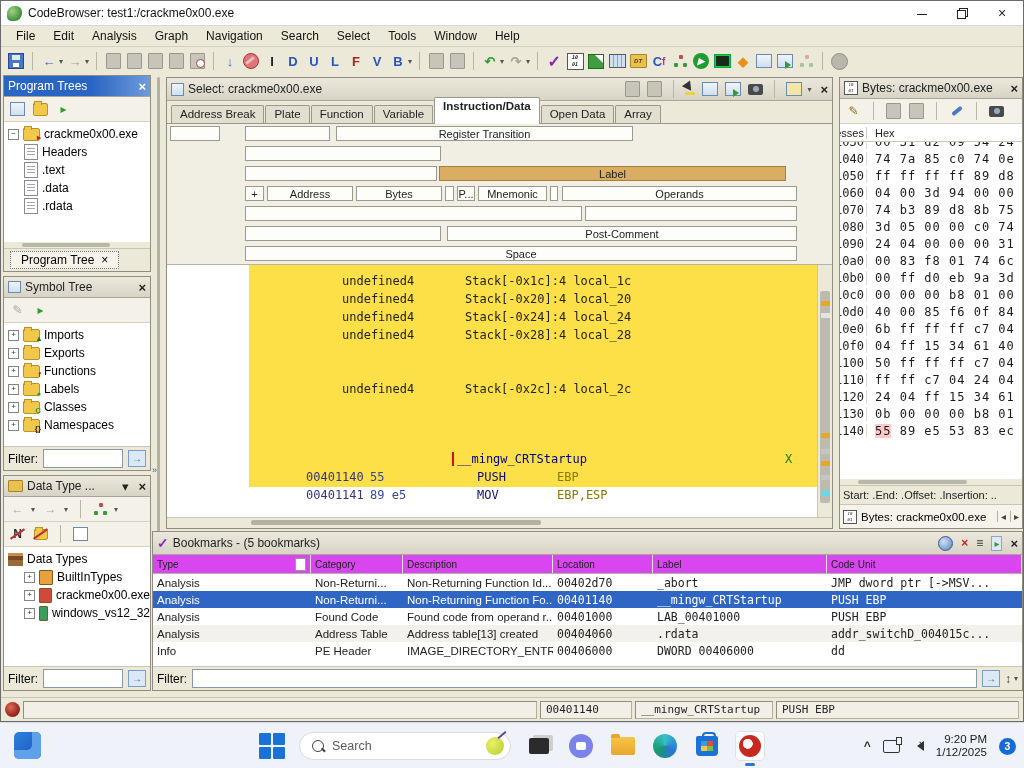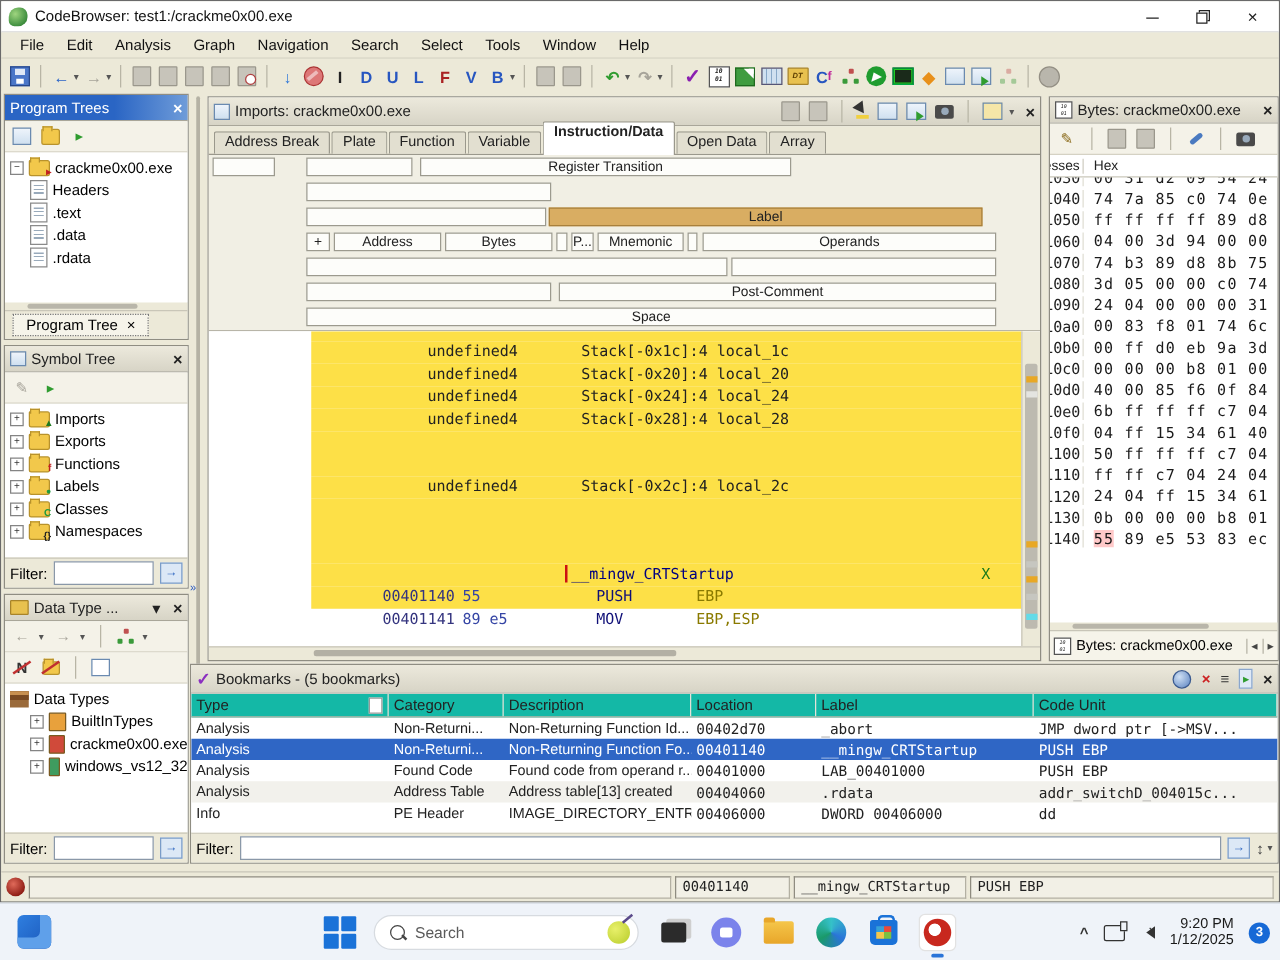--- a/index.html
+++ b/index.html
@@ -149,21 +149,21 @@
     border-top:1px solid #c8c5b8;font-size:11.5px;white-space:nowrap;overflow:hidden;}
   .spin{color:#444;font-size:10px;border-left:1px solid #b5b2a5;padding-left:3px;}
   
   .bk-head{height:22px;min-height:22px;}
   .bk-check{color:#8b2fc0;font-weight:bold;font-size:14px;}
   .bk-icons{margin-left:auto;display:flex;gap:8px;align-items:center;}
   .bk-globe{width:13px;height:13px;border-radius:50%;background:radial-gradient(circle at 35% 35%,#cfe0f4,#5a82c0);border:1px solid #3a5a90;}
   .redx{color:#c22;font-weight:bold;}
   .boxed{border:1px solid #8aa6cc;background:#dfe9f6;padding:1px 2px;display:flex;}
   .bk-table{flex:1;overflow:hidden;display:flex;flex-direction:column;position:relative;background:#fff;}
-  .bk-cols{display:flex;height:18px;min-height:18px;border-bottom:1px solid #b8b5a8;background:#14b8a6;font-size:12px;color:#222;justify-content:flex-end;}
+  .bk-cols{display:flex;height:18px;min-height:18px;border-bottom:1px solid #b8b5a8;background:#d946ef;font-size:10px;color:#222;justify-content:flex-end;}
   .bk-cols > div{padding:2px 4px;border-right:1px solid #e4e2d8;box-sizing:border-box;display:flex;align-items:center;gap:4px;}
   .bk-row{display:flex;height:17px;min-height:17px;font-size:11.5px;color:#222;align-items:center;}
   .bk-row > div{padding:0 4px;overflow:hidden;white-space:nowrap;box-sizing:border-box;}
   .bk-row.selected{background:#2f66c5;color:#fff;}
   .bk-row.stripe{background:#f2f1ec;}
   .w-type{width:158px;flex:none;} .w-cat{width:92px;flex:none;} .w-desc{width:150px;flex:none;}
   .w-loc{width:100px;flex:none;} .w-lab{width:174px;flex:none;} .w-code{flex:1;}
   .monocell{font-family:"DejaVu Sans Mono",monospace;font-size:11.5px;}
   .sorticon{width:9px;height:11px;background:#fff;border:1px solid #999;margin-left:auto;}
   
@@ -521,21 +521,21 @@
     </section>
 
     <div class="vdivider">
       <span class="track"></span>
       <span class="knob">»</span>
     </div>
 
     <section class="panel" style="left:165px;top:4px;width:667px;height:452px;">
       <div class="phead l-head">
         <i class="tblicon" style="width:11px;height:11px"></i>
-        <span>Imports: crackme0x00.exe</span>
+        <span>Select: crackme0x00.exe</span>
         <span class="l-icons">
           <i class="gpage"></i>
           <i class="gpage"></i>
           <span class="tsep"></span>
           <span style="display:flex">
                 <i class="cursor-ico"></i>
                 <i class="cursor-under"></i>
               </span>
           <i class="tblicon"></i>
           <i class="tblicon arrow"></i>
@@ -725,20 +725,21 @@
               <span class="hb">0b 00 00 00 b8 01 0</span>
             </div>
         <div class="hexrow">
               <span class="ha">00401140</span>
               <span class="hb"><span class="curbyte">55</span> <span>89 e5 53 83 ec 2</span></span>
             </div>
       </div>
       <div class="hthumb">
             <i></i>
           </div>
+      <div class="b-status">Start: .End: .Offset: .Insertion: ..</div>
       <div class="b-tab">
         <i class="binbox" style="width:12px;height:12px;font-size:4px;line-height:6px"><span>10</span><br><span>01</span></i>
         <span style="overflow:hidden;text-overflow:ellipsis">Bytes: crackme0x00.exe</span>
         <span class="spin" style="margin-left:auto">◂</span>
         <span class="spin">▸</span>
       </div>
     </section>
 
     <section class="panel" style="left:151px;top:458px;width:871px;height:160px;">
       <div class="phead bk-head">

